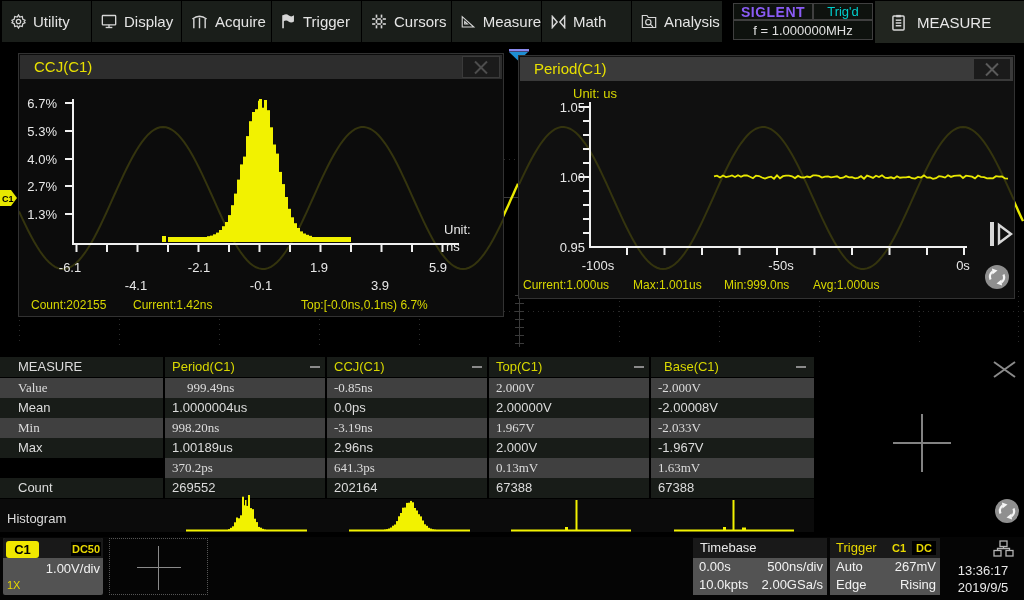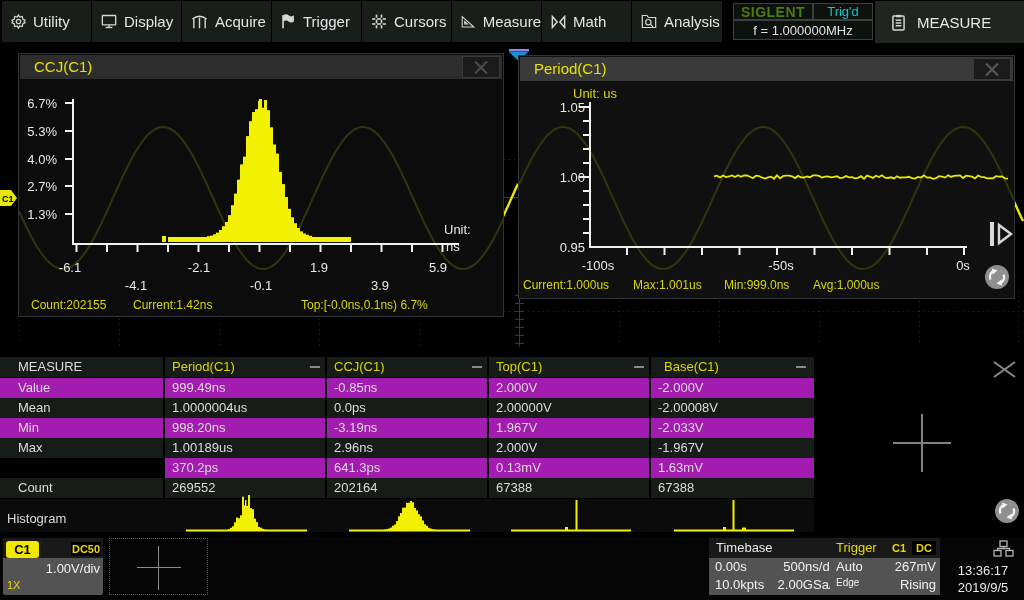--- a/index.html
+++ b/index.html
@@ -24,21 +24,21 @@
 .xbtn { position:absolute; width:38px; height:22px; background:#1b1b1b; border:1px solid #3a3a3a; }
 .xbtn svg { display:block; margin:3px auto; }
 .stats { position:absolute; color:#d8d800; font-size:12px; white-space:pre; }
 
 
 #table { position:absolute; left:0; top:355px; width:814px; }
 .trow { position:absolute; left:0; width:814px; height:20px; }
 .cell { position:absolute; top:0; height:20px; font-size:13px; color:#dcdcdc;
   line-height:20px; }
 .cy { color:#d8d800; }
-.rl { background:#181c18; } .rd { background:#a21caf; }
+.rl { background:#181c18; } .rd { background:#404040;font-family:Liberation Serif, serif; }
 
 
 #bottombar { position:absolute; left:0; top:537px; width:1024px; height:63px; background:#050505; }
 </style></head><body>
 <div id="root">
 
 <div id="menubar">
   <div class="mitem" style="left:2px; width:89px;">
     <svg width="15" height="15" viewBox="0 0 24 24" fill="none" stroke="#d6d6d6" stroke-width="2">
       <path d="M12 1.5 L14 5 L18 4 L19 8.5 L22.5 10 L21 12 L22.5 14 L19 15.5 L18 20 L14 19 L12 22.5 L10 19 L6 20 L5 15.5 L1.5 14 L3 12 L1.5 10 L5 8.5 L6 4 L10 5 Z"></path>
@@ -102,21 +102,21 @@
     </svg>
     <span>Analysis</span>
   </div>
   <div class="mitem" style="left:542px; width:89px;">
     <svg width="15" height="14" viewBox="0 0 22 20" fill="none" stroke="#d6d6d6" stroke-width="2.2">
       <path d="M2 2 L9 10 L2 18 Z M20 2 L13 10 L20 18 Z"></path>
     </svg>
     <span>Math</span>
   </div>
   <div id="sigpanel">
-    <div class="sbox" style="left:0; top:1px; width:80px; height:17px; color:#4d7c0f; font-weight:bold; font-size:14px; text-align:center; line-height:16px; letter-spacing:0.5px;">SIGLENT</div>
+    <div class="sbox" style="left:0; top:1px; width:80px; height:17px; color:#8b5cf6; font-weight:bold; font-size:14px; text-align:center; line-height:16px; letter-spacing:0.5px;">SIGLENT</div>
     <div class="sbox" style="left:80px; top:1px; width:60px; height:17px; color:#00cdcd; font-size:13px; text-align:center; line-height:16px;">Trig'd</div>
     <div class="sbox" style="left:0; top:18px; width:140px; height:20px; color:#e0e0e0; font-size:13px; text-align:center; line-height:19px;">f = 1.000000MHz</div>
   </div>
   <div id="measblock">
     <svg width="13" height="17" viewBox="0 0 14 18" style="margin-left:17px;" fill="none" stroke="#d6d6d6" stroke-width="1.6">
       <rect x="1" y="2" width="12" height="15" rx="1"></rect>
       <rect x="4.5" y="0.8" width="5" height="2.6" fill="#d6d6d6" stroke="none"></rect>
       <line x1="4" y1="6.5" x2="10" y2="6.5"></line>
       <line x1="4" y1="9.5" x2="10" y2="9.5"></line>
       <line x1="4" y1="12.5" x2="10" y2="12.5"></line>
@@ -367,21 +367,21 @@
     <div class="cell rl cy" style="left:327px;width:160px;padding-left:7px;">CCJ(C1)</div>
     <div class="cell rl cy" style="left:489px;width:160px;padding-left:7px;">Top(C1)</div>
     <div class="cell rl cy" style="left:651px;width:163px;padding-left:13px;">Base(C1)</div>
     <div class="abs" style="left:310px;top:9px;width:10px;height:2px;background:#8a8a8a;"></div>
     <div class="abs" style="left:472px;top:9px;width:10px;height:2px;background:#8a8a8a;"></div>
     <div class="abs" style="left:634px;top:9px;width:10px;height:2px;background:#8a8a8a;"></div>
     <div class="abs" style="left:796px;top:9px;width:10px;height:2px;background:#8a8a8a;"></div>
   </div>
   <div class="trow" style="top:23px;">
     <div class="cell rd" style="left:0;width:163px;padding-left:18px;">Value</div>
-    <div class="cell rd" style="left:165px;width:160px;padding-left:7px;">999.49ns</div>
+    <div class="cell rd" style="left:165px;width:160px;padding-left:22px;">999.49ns</div>
     <div class="cell rd" style="left:327px;width:160px;padding-left:7px;">-0.85ns</div>
     <div class="cell rd" style="left:489px;width:160px;padding-left:7px;">2.000V</div>
     <div class="cell rd" style="left:651px;width:163px;padding-left:7px;">-2.000V</div>
   </div>
   <div class="trow" style="top:43px;">
     <div class="cell rl" style="left:0;width:163px;padding-left:18px;">Mean</div>
     <div class="cell rl" style="left:165px;width:160px;padding-left:7px;">1.0000004us</div>
     <div class="cell rl" style="left:327px;width:160px;padding-left:7px;">0.0ps</div>
     <div class="cell rl" style="left:489px;width:160px;padding-left:7px;">2.00000V</div>
     <div class="cell rl" style="left:651px;width:163px;padding-left:7px;">-2.00008V</div>
@@ -511,36 +511,36 @@
     <div class="abs" style="right:3px;top:23px;color:#f0f0f0;font-size:13px;">1.00V/div</div>
     <div class="abs" style="right:3px;top:41px;color:#f0f0f0;font-size:13px;margin-top:44px;">0.00V</div>
     <div class="abs" style="left:4px;top:41px;color:#e8d800;font-size:11px;">1X</div>
   </div>
 
   <div class="abs" style="left:109px;top:1px;width:99px;height:57px;border:1px dotted #555;">
     <div class="abs" style="left:27px;top:28px;width:44px;height:1px;background:#8a8a8a;"></div>
     <div class="abs" style="left:48px;top:7px;width:1px;height:44px;background:#8a8a8a;"></div>
   </div>
 
-  <div class="abs" style="left:693px;top:1px;width:134px;height:57px;background:#535353;margin-left:16px;">
+  <div class="abs" style="left:693px;top:1px;width:134px;height:57px;background:#535353;">
     <div class="abs" style="left:0;top:0;width:134px;height:20px;background:#191919;color:#e8e8e8;font-size:13px;line-height:20px;padding-left:7px;">Timebase</div>
     <div class="abs" style="left:6px;top:21px;color:#f2f2f2;font-size:13px;">0.00s</div>
     <div class="abs" style="right:4px;top:21px;color:#f2f2f2;font-size:13px;">500ns/div</div>
     <div class="abs" style="left:6px;top:39px;color:#f2f2f2;font-size:13px;">10.0kpts</div>
     <div class="abs" style="right:4px;top:39px;color:#f2f2f2;font-size:13px;">2.00GSa/s</div>
   </div>
 
   <div class="abs" style="left:830px;top:1px;width:110px;height:57px;background:#535353;">
     <div class="abs" style="left:0;top:0;width:110px;height:20px;background:#191919;"></div>
     <div class="abs" style="left:6px;top:0;color:#e8d800;font-size:13px;line-height:20px;">Trigger</div>
     <div class="abs" style="right:34px;top:0;color:#e8d800;font-weight:bold;font-size:11px;line-height:20px;">C1</div>
     <div class="abs" style="right:4px;top:3px;width:24px;height:14px;background:#000;color:#e8d800;font-weight:bold;font-size:11px;text-align:center;line-height:14px;">DC</div>
     <div class="abs" style="left:6px;top:21px;color:#f2f2f2;font-size:13px;">Auto</div>
     <div class="abs" style="right:4px;top:21px;color:#f2f2f2;font-size:13px;">267mV</div>
-    <div class="abs" style="left:6px;top:39px;color:#f2f2f2;font-size:10px;">Edge</div>
+    <div class="abs" style="left:6px;top:39px;color:#f2f2f2;font-size:13px;">Edge</div>
     <div class="abs" style="right:4px;top:39px;color:#f2f2f2;font-size:13px;">Rising</div>
   </div>
 
   <svg class="abs" style="left:993px;top:3px;" width="21" height="17" viewBox="0 0 21 17" fill="none" stroke="#b4b4b4" stroke-width="1.3">
     <rect x="7" y="1" width="7" height="5.5"></rect>
     <rect x="1" y="10.5" width="7" height="5.5"></rect>
     <rect x="13" y="10.5" width="7" height="5.5"></rect>
     <path d="M10.5 6.5 L10.5 8.5 M4.5 10.5 L4.5 8.5 L16.5 8.5 L16.5 10.5"></path>
   </svg>
   <div class="abs" style="left:945px;top:26px;width:76px;text-align:center;color:#e8e8e8;font-size:13px;">13:36:17</div>

